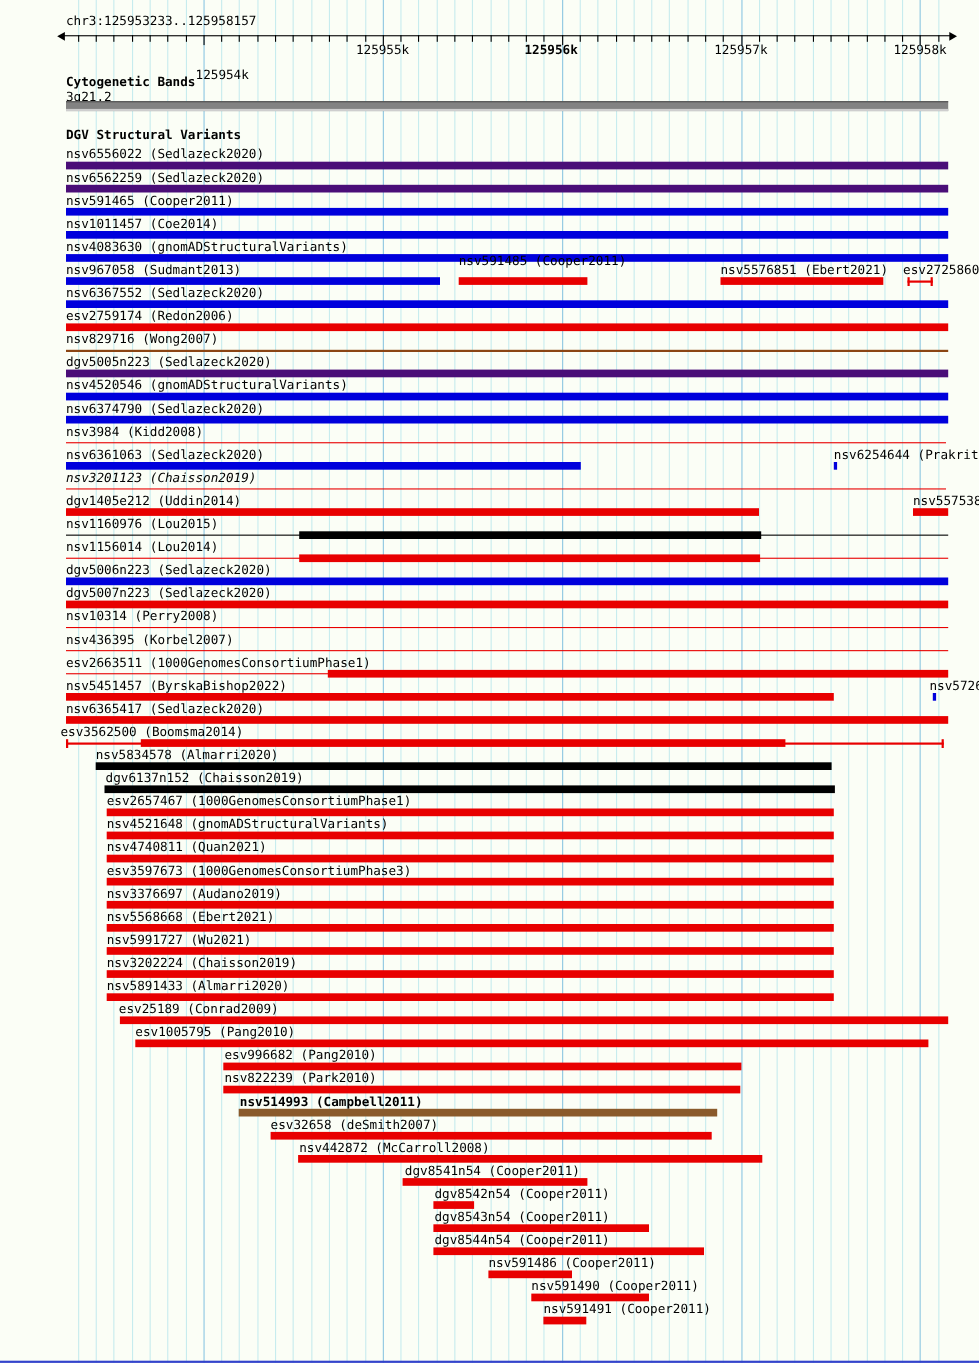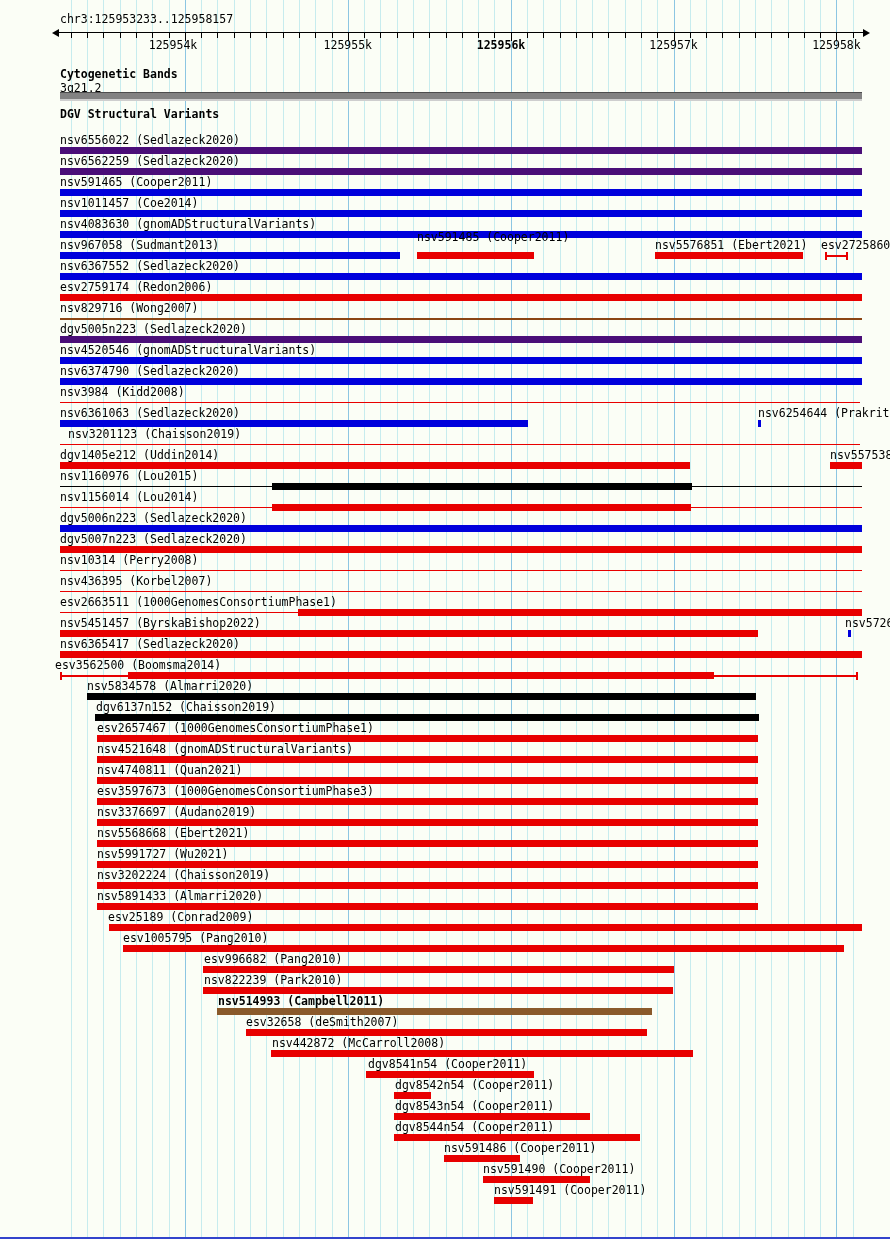--- a/index.html
+++ b/index.html
@@ -19,21 +19,21 @@
   .arrow.right{left:863px;border-left:7px solid #000;}
   .tick{position:absolute;width:1px;background:#000;top:32px;}
   .tick.minor{height:6px;}
   .tick.major{height:9px;}
   .tick-label{position:absolute;top:38px;width:80px;margin-left:-40px;text-align:center;white-space:pre;}
   .section-title{position:absolute;left:60px;font-weight:bold;white-space:pre;}
   .cyto-title{top:67px;}
   .band-label{position:absolute;left:60px;top:81px;white-space:pre;}
   .cyto-bar{position:absolute;left:60px;top:92px;width:802px;height:6px;background:#828282;
     border-top:1px solid #4D4D4D;border-bottom:2px solid #CECECE;}
-  .dgv-title{top:107px;}
+  .dgv-title{top:115px;}
   .variant-label{position:absolute;white-space:pre;line-height:11px;}
   .seg{position:absolute;}
   .bottom-line{position:absolute;left:0;top:1237px;width:890px;height:2px;background:#3344CC;}
 </style>
 </head>
 <body>
 
 <div id="canvas">
   <div id="gridlines">
       <div class="gridline minor" style="left: 70.9px;"></div>
@@ -94,21 +94,21 @@
     <div class="arrow left"></div>
     <div class="arrow right"></div>
   <div class="tick minor" style="left: 70.9px;"></div>
       <div class="tick minor" style="left: 87.188px;"></div>
       <div class="tick minor" style="left: 103.476px;"></div>
       <div class="tick minor" style="left: 119.764px;"></div>
       <div class="tick minor" style="left: 136.052px;"></div>
       <div class="tick minor" style="left: 152.34px;"></div>
       <div class="tick minor" style="left: 168.628px;"></div>
       <div class="tick major" style="left: 184.916px;"></div>
-      <div class="tick-label" style="left: 173px;">125954k</div>
+      <div class="tick-label" style="left: 202px; margin-top: 23px;">125954k</div>
       <div class="tick minor" style="left: 201.204px;"></div>
       <div class="tick minor" style="left: 217.492px;"></div>
       <div class="tick minor" style="left: 233.78px;"></div>
       <div class="tick minor" style="left: 250.068px;"></div>
       <div class="tick minor" style="left: 266.356px;"></div>
       <div class="tick minor" style="left: 282.644px;"></div>
       <div class="tick minor" style="left: 298.932px;"></div>
       <div class="tick minor" style="left: 315.22px;"></div>
       <div class="tick minor" style="left: 331.508px;"></div>
       <div class="tick major" style="left: 347.796px;"></div>
@@ -187,21 +187,21 @@
       <div class="variant-label" style="left: 60px; top: 345px;">nsv4520546 (gnomADStructuralVariants)</div>
       <div class="seg" style="left: 60px; top: 357px; width: 802px; height: 7px; background: rgb(0, 0, 220);"></div>
       <div class="variant-label" style="left: 60px; top: 366px;">nsv6374790 (Sedlazeck2020)</div>
       <div class="seg" style="left: 60px; top: 378px; width: 802px; height: 7px; background: rgb(0, 0, 220);"></div>
       <div class="variant-label" style="left: 60px; top: 387px;">nsv3984 (Kidd2008)</div>
       <div class="seg" style="left: 60px; top: 402px; width: 800px; height: 1px; background: rgb(232, 0, 0);"></div>
       <div class="variant-label" style="left: 60px; top: 408px;">nsv6361063 (Sedlazeck2020)</div>
       <div class="seg" style="left: 60px; top: 420px; width: 468px; height: 7px; background: rgb(0, 0, 220);"></div>
       <div class="variant-label" style="left: 758px; top: 408px;">nsv6254644 (Prakrithi2</div>
       <div class="seg" style="left: 758px; top: 420px; width: 3px; height: 7px; background: rgb(0, 0, 220);"></div>
-      <div class="variant-label" style="left: 68px; top: 429px;">nsv3201123 (Chaisson2019)</div>
+      <div class="variant-label" style="left: 60px; top: 429px; font-style: italic;">nsv3201123 (Chaisson2019)</div>
       <div class="seg" style="left: 60px; top: 444px; width: 800px; height: 1px; background: rgb(232, 0, 0);"></div>
       <div class="variant-label" style="left: 60px; top: 450px;">dgv1405e212 (Uddin2014)</div>
       <div class="seg" style="left: 60px; top: 462px; width: 630px; height: 7px; background: rgb(232, 0, 0);"></div>
       <div class="variant-label" style="left: 830px; top: 450px;">nsv5575384</div>
       <div class="seg" style="left: 830px; top: 462px; width: 32px; height: 7px; background: rgb(232, 0, 0);"></div>
       <div class="variant-label" style="left: 60px; top: 471px;">nsv1160976 (Lou2015)</div>
       <div class="seg" style="left: 60px; top: 486px; width: 802px; height: 1px; background: rgb(0, 0, 0);"></div>
       <div class="seg" style="left: 272px; top: 483px; width: 420px; height: 7px; background: rgb(0, 0, 0);"></div>
       <div class="variant-label" style="left: 60px; top: 492px;">nsv1156014 (Lou2014)</div>
       <div class="seg" style="left: 60px; top: 507px; width: 802px; height: 1px; background: rgb(232, 0, 0);"></div>

